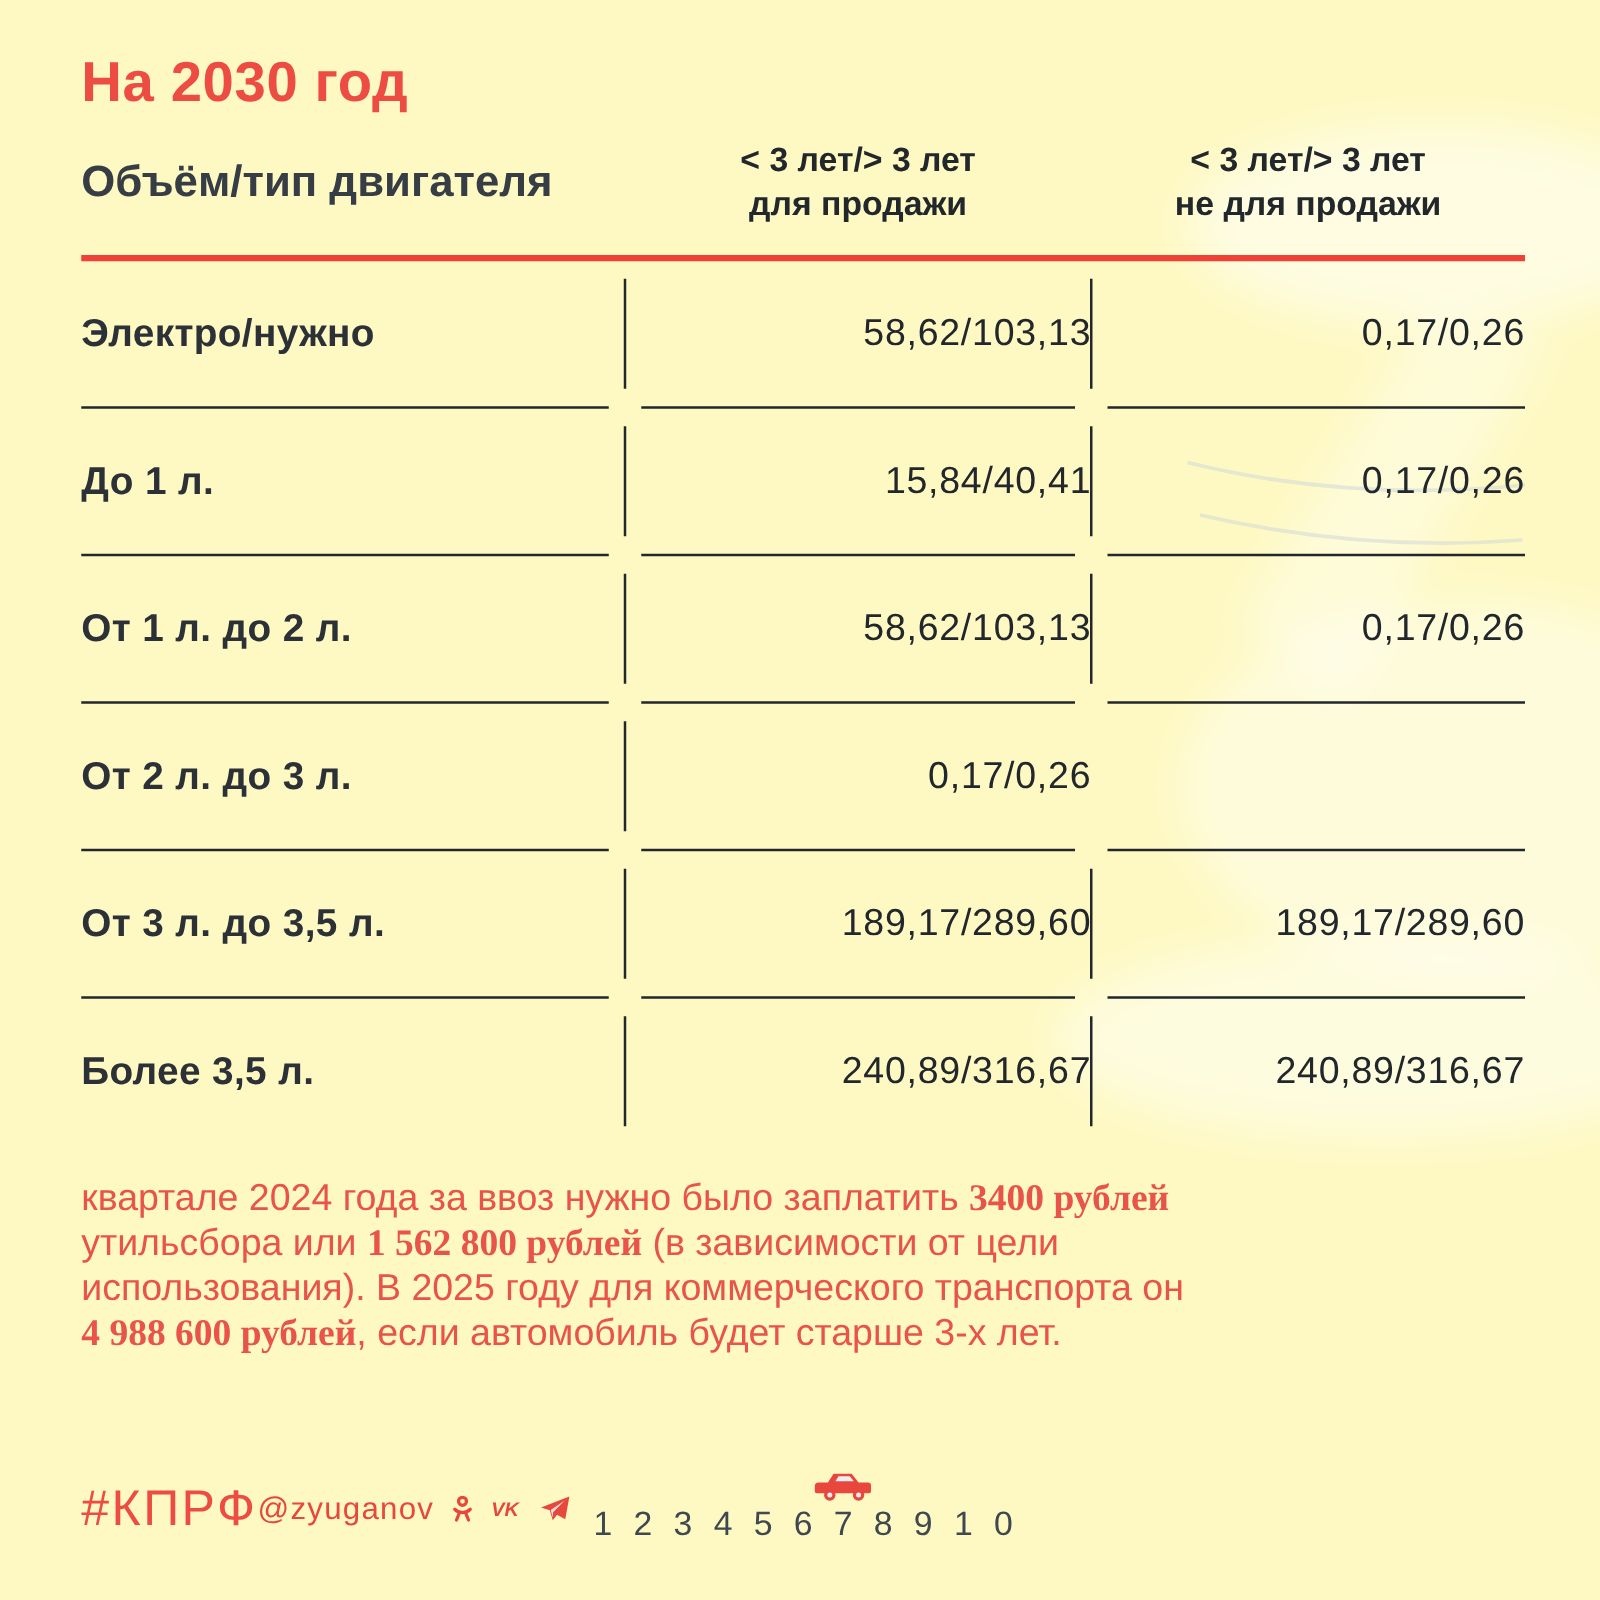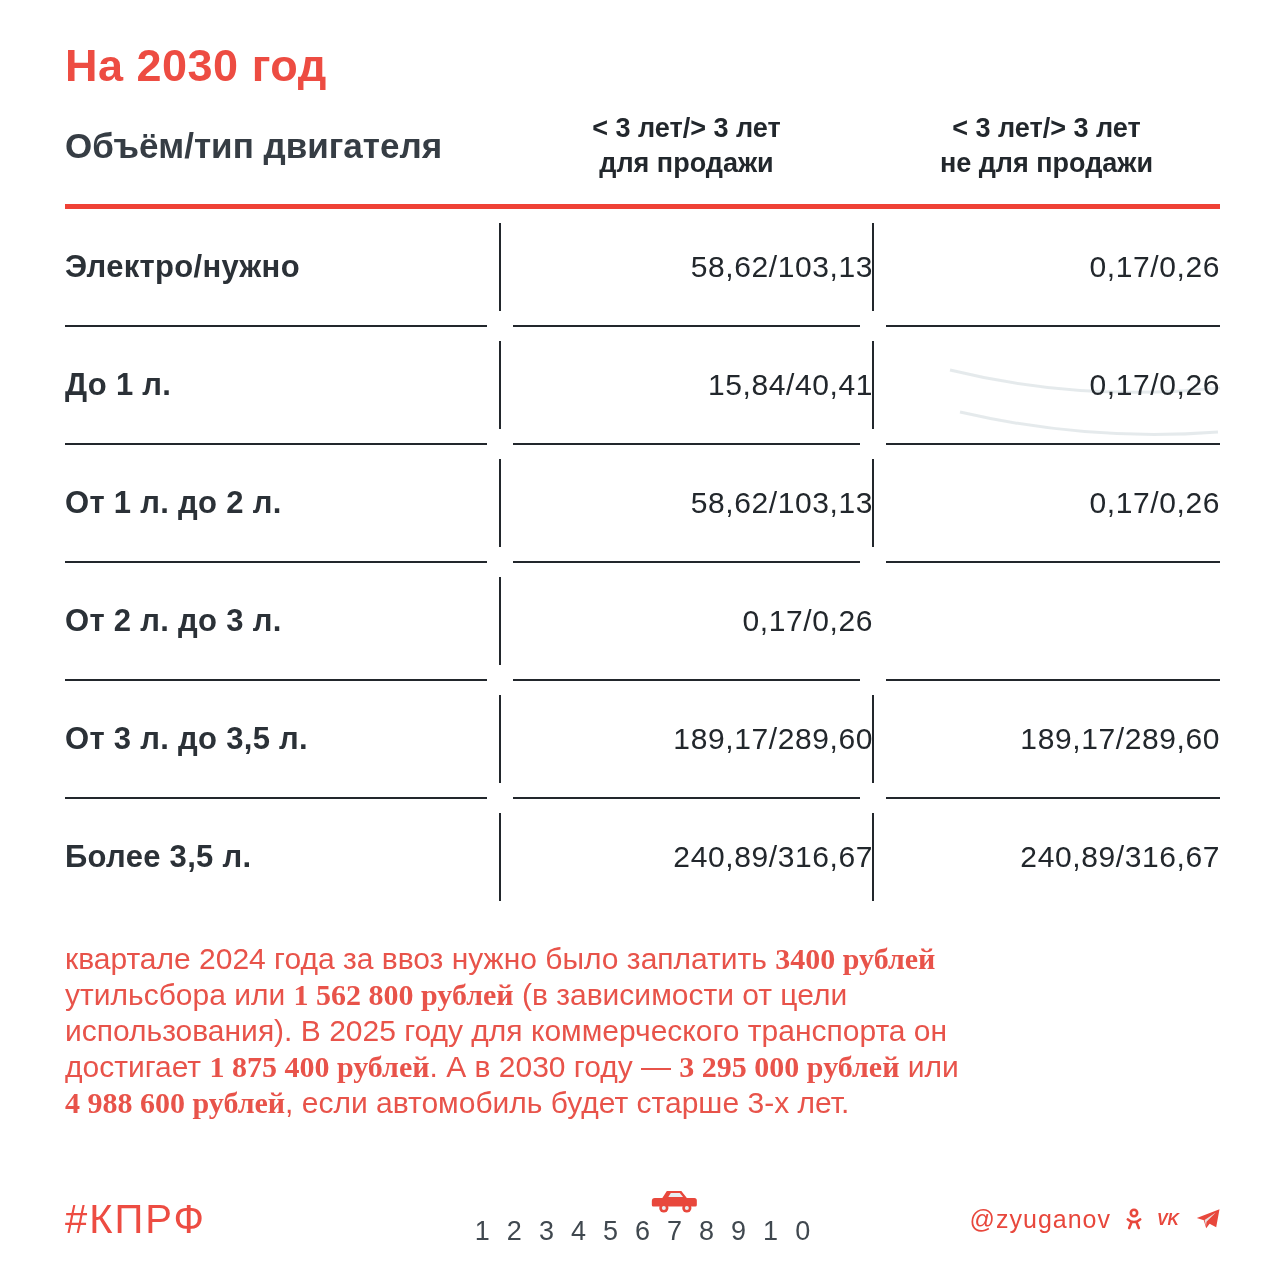--- a/index.html
+++ b/index.html
@@ -1,18 +1,18 @@
 <!DOCTYPE html>
 <html><head>
 <meta charset="utf-8">
 <style>
   html,body{margin:0;padding:0;background:#dfe5e8;}
   .page{
     width:1280px;height:1280px;position:relative;overflow:hidden;
-    background:#ffffff;
+    background:#fef9c3;
     font-family:"Liberation Sans",sans-serif;
     color:#22272c;
   }
   .watermark{position:absolute;right:0;top:70px;pointer-events:none;}
   .content{position:relative;padding:40px 60px 0 65px;}
   h1.title{
     font-size:45px;font-weight:800;color:#ed4c42;
     margin:0 0 18px 0;letter-spacing:.5px;line-height:52px;
   }
   .thead{display:grid;grid-template-columns:435px 373px 347px;align-items:center;height:72px;}
@@ -31,29 +31,29 @@
   }
   .seprow{display:grid;grid-template-columns:435px 373px 347px;height:2px;}
   .seprow i{display:block;height:2px;background:#22272c;}
   .seprow i:nth-child(1){margin-right:13px;}
   .seprow i:nth-child(2){margin:0 13px;}
   .seprow i:nth-child(3){margin-left:13px;}
   .note{margin:26px 0 0 0;font-size:30px;line-height:36px;color:#e8534a;}
   .nline{display:block;white-space:nowrap;}
   .note b{font-weight:800;font-family:Liberation Serif, serif;}
   .footer{
-    position:absolute;left:65px;right:60px;bottom:28px;height:66px;
-    display:flex;align-items:center;justify-content:space-between;
+    position:absolute;left:65px;right:60px;bottom:40px;height:66px;
+    display:flex;align-items:center;justify-content:flex-start;
   }
   .hashtag{font-size:40px;color:#ed4c42;letter-spacing:2px;line-height:1;}
   .pagination{position:absolute;left:50%;transform:translateX(-50%);bottom:6px;}
   .nums{display:flex;gap:17px;font-size:27px;color:#40484f;line-height:30px;}
   .nums span{min-width:14px;text-align:center;}
   .car{position:absolute;bottom:32px;width:48px;height:26px;color:#e8473c;}
-  .social{display:flex;align-items:center;gap:11px;color:#e8473c;margin-left:48px;}
+  .social{display:flex;align-items:center;gap:11px;color:#e8473c;}
   .handle{font-size:25px;letter-spacing:1px;}
   .sicon{display:inline-flex;}
   .sicon svg{display:block;}
 </style>
 </head>
 <body>
 
 <div class="page">
 
   <svg class="watermark" width="470" height="900" viewBox="0 0 470 900" aria-hidden="true">
@@ -153,21 +153,20 @@
         <div class="cell val vline">240,89/316,67</div>
         <div class="cell val vline">240,89/316,67</div>
       </div>
 
     </div>
 
     <p class="note" id="note">
         <span class="nline"><span>квартале 2024 года за ввоз нужно было заплатить </span><b>3400 рублей</b></span>
         <span class="nline"><span>утильсбора или </span><b>1 562 800 рублей</b><span> (в зависимости от цели</span></span>
         <span class="nline"><span>использования). В 2025 году для коммерческого транспорта он</span></span>
-        <span class="nline"><span>достигает </span><b>1 875 400 рублей</b><span>. А в 2030 году — </span><b>3 295 000 рублей</b><span> или</span></span>
         <span class="nline"><b>4 988 600 рублей</b><span>, если автомобиль будет старше 3-х лет.</span></span>
       </p>
   </div>
 
   <div class="footer">
     <div class="hashtag">#КПРФ</div>
 
     <div class="pagination" id="pagination">
       <div class="car" id="car" style="left: 175.5px;">
         <svg viewBox="0 0 48 26" width="48" height="26" aria-hidden="true">

